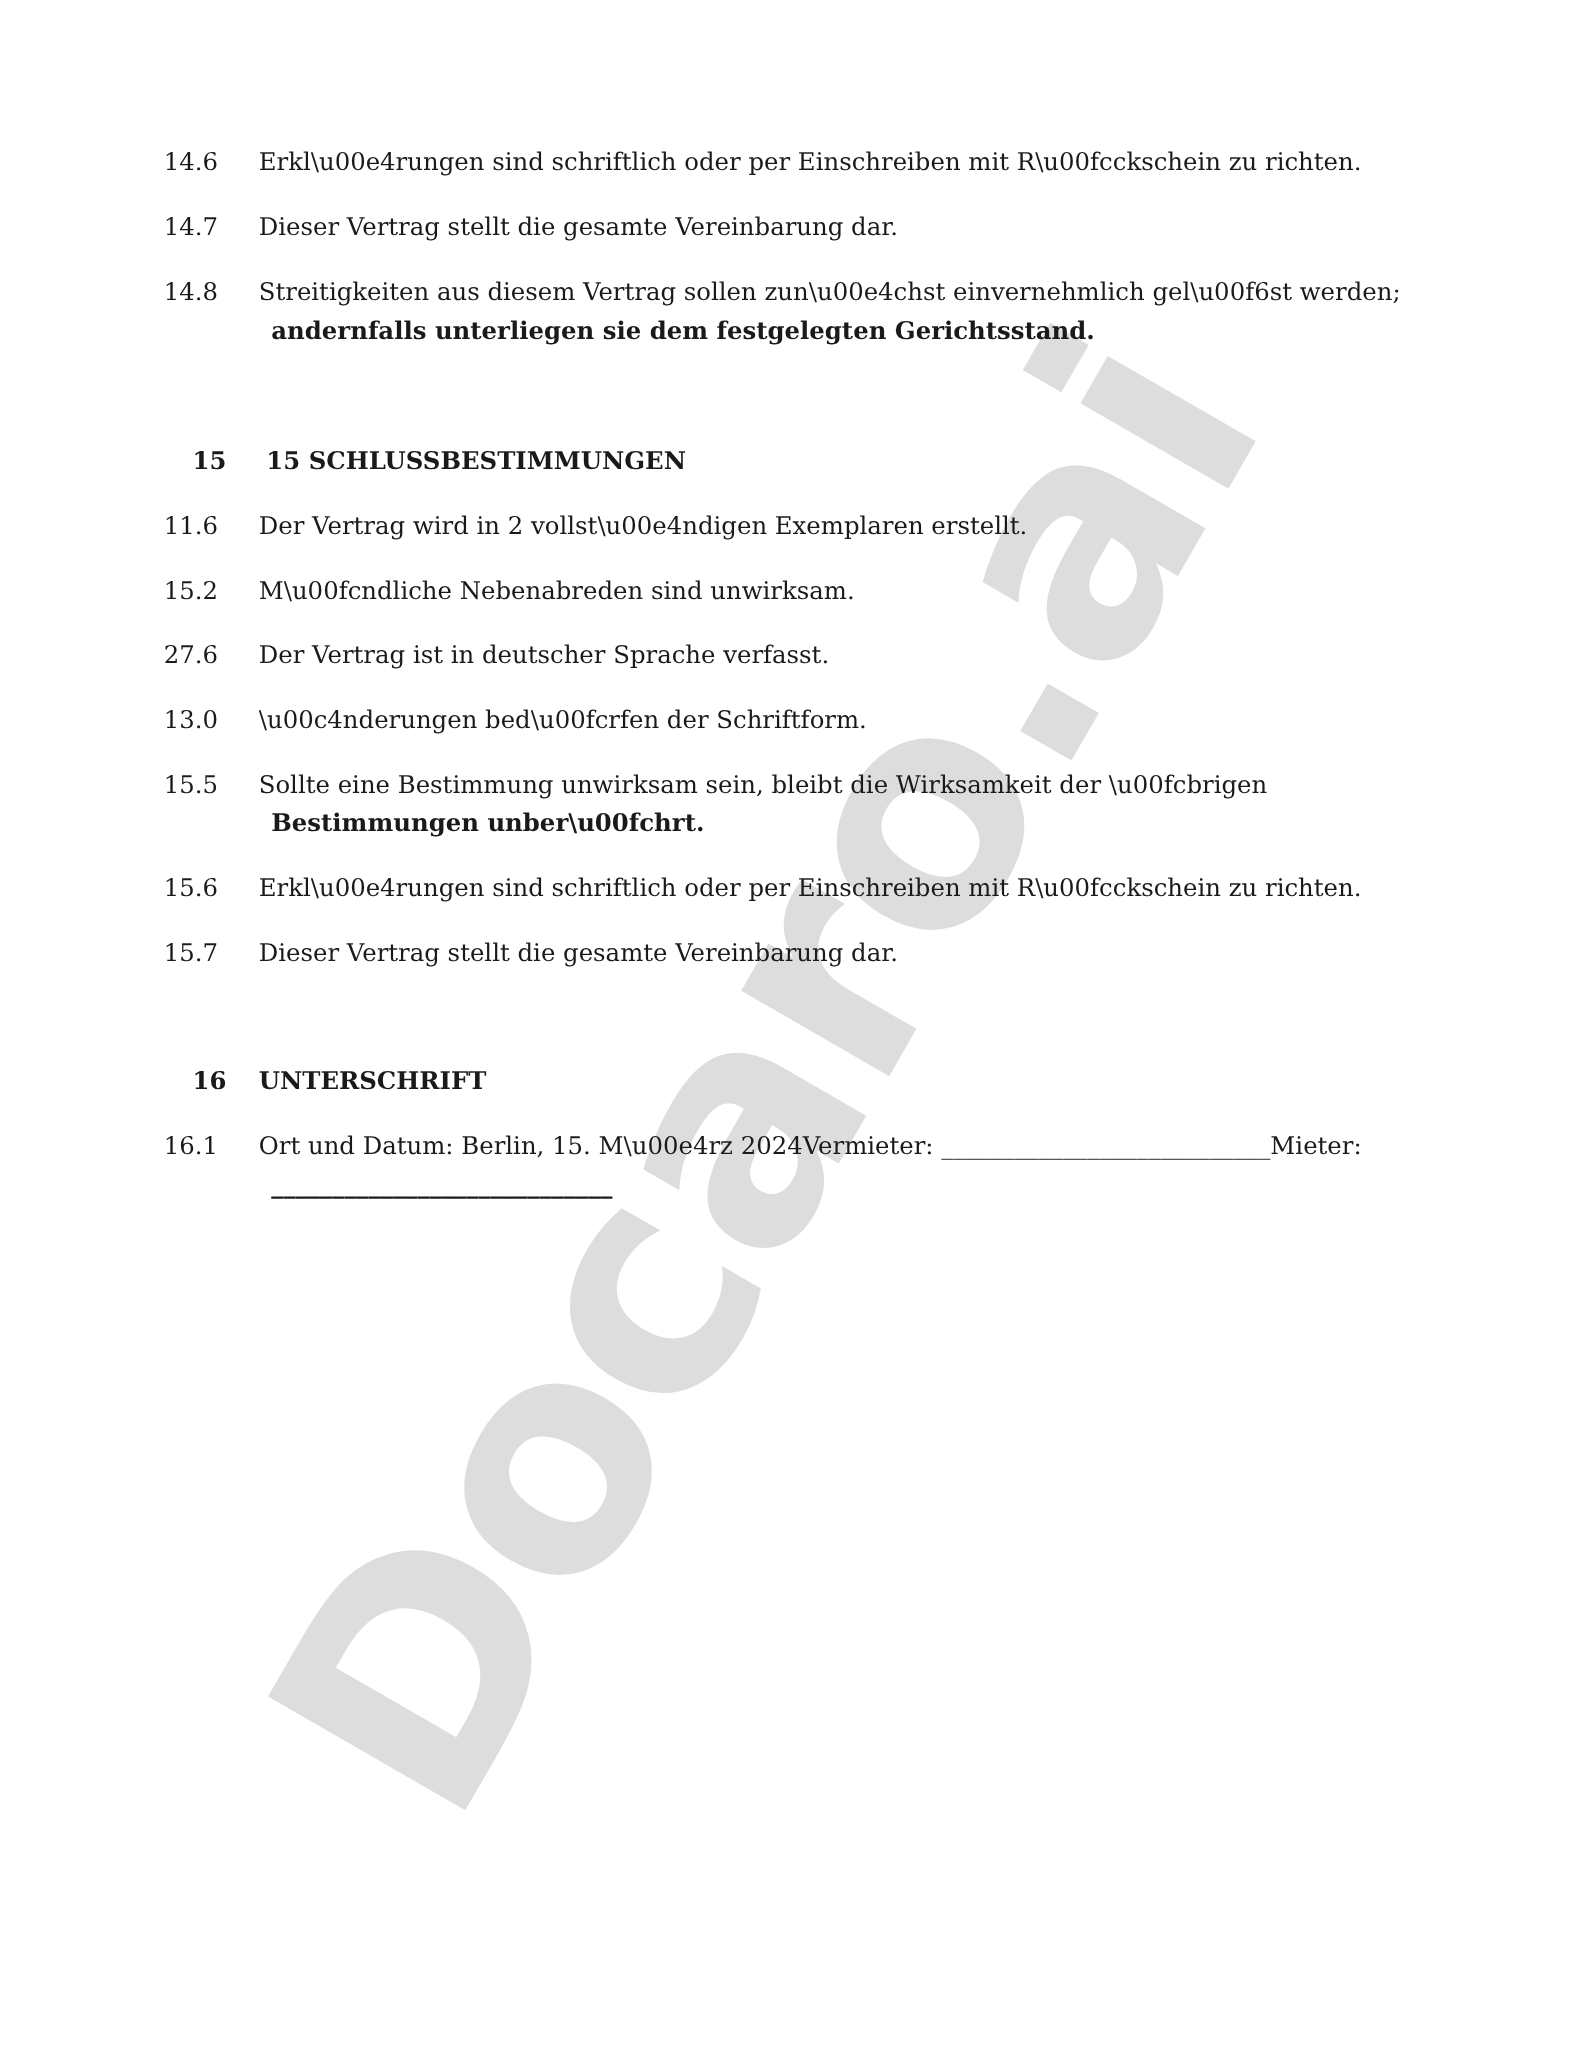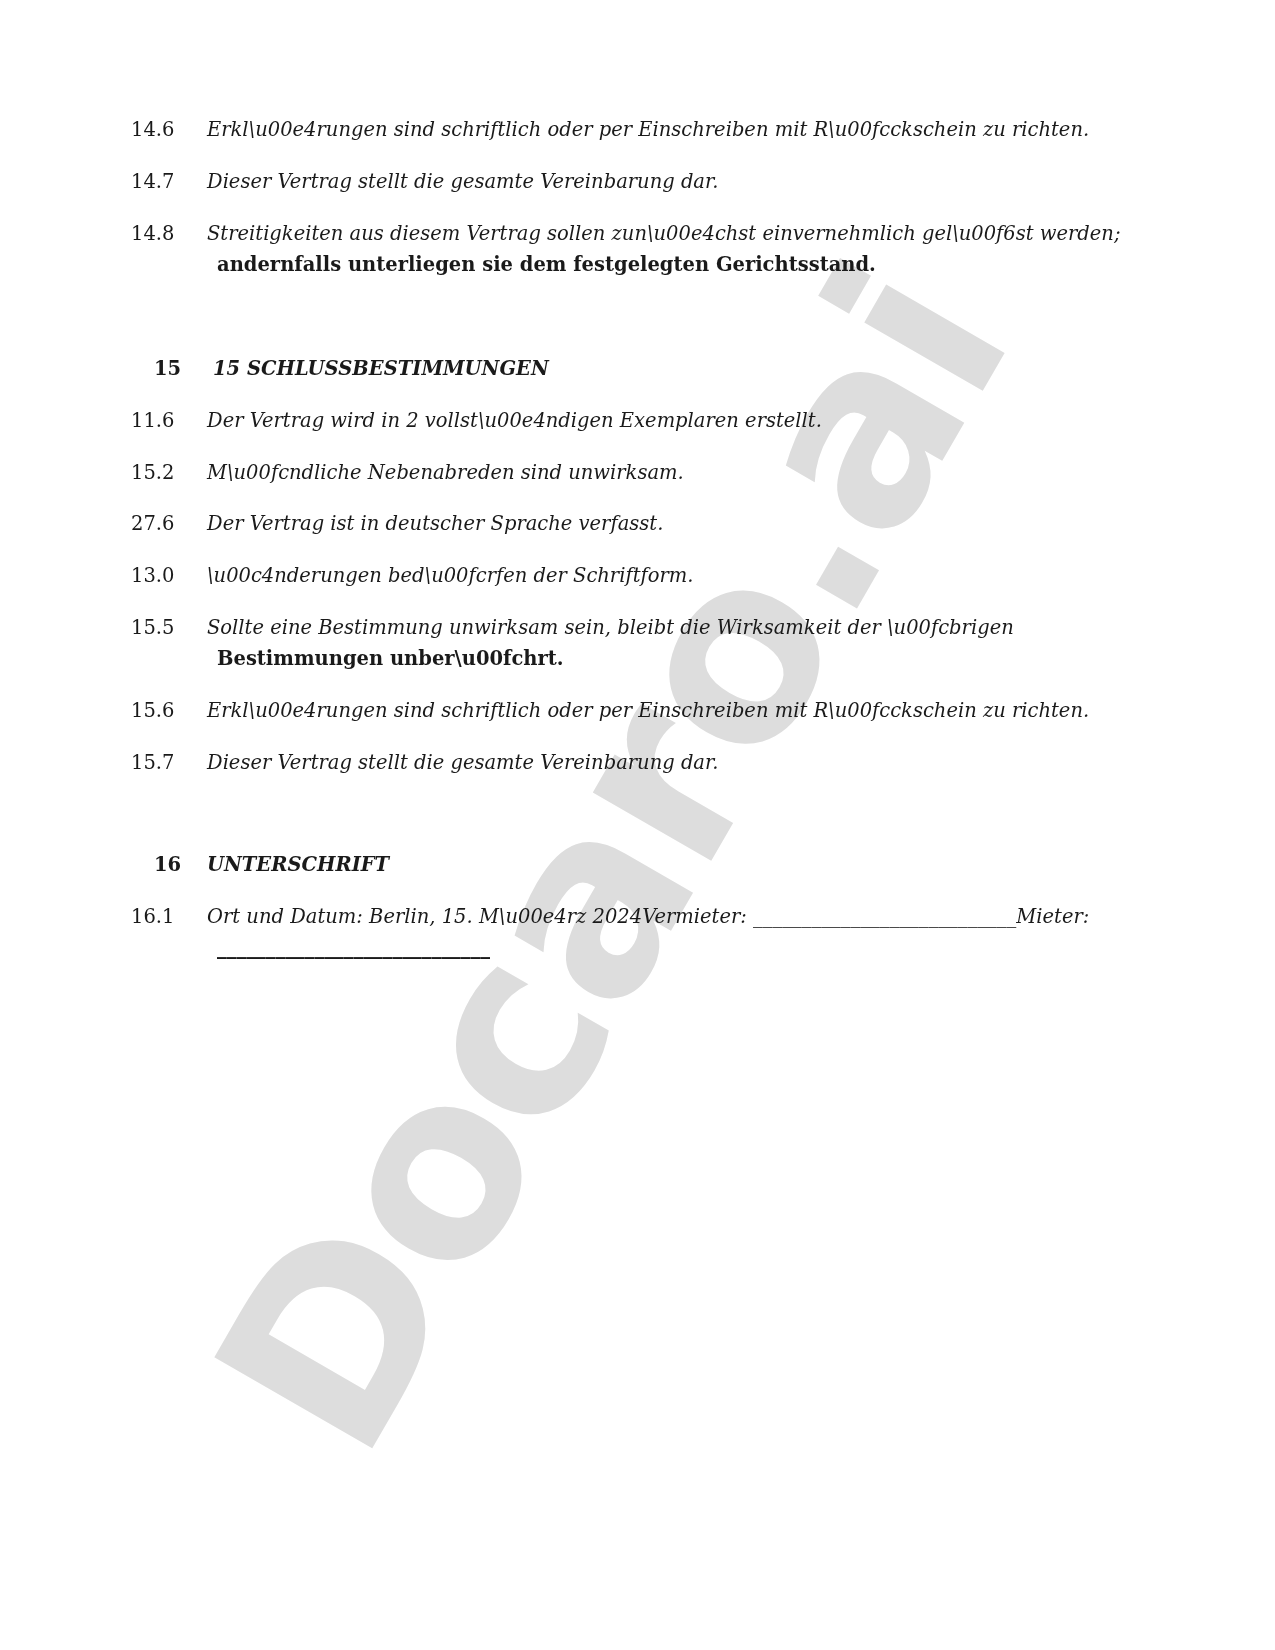--- a/index.html
+++ b/index.html
@@ -19,21 +19,21 @@
     user-select: none;
   }
   .content {
     position: absolute; left: 0; top: 0; width: 1275px; z-index: 1;
     font-family: "DejaVu Serif", serif;
     font-size: 19.5px;
     color: #1a1a1a;
   }
   .line { position: absolute; white-space: nowrap; }
   .num { position: absolute; left: 131px; }
-  .txt { position: absolute; left: 207px; font-style: italic; }
+  .txt { position: absolute; left: 207px; }
   .head .num { left: 154px; font-weight: bold; }
   .head .txt { font-weight: bold; }
   .cont { position: absolute; left: 217px; white-space: nowrap; font-weight: bold; }
 </style>
 </head>
 <body>
 
 <div class="page">
   <div class="watermark">Docaro.ai</div>
 

